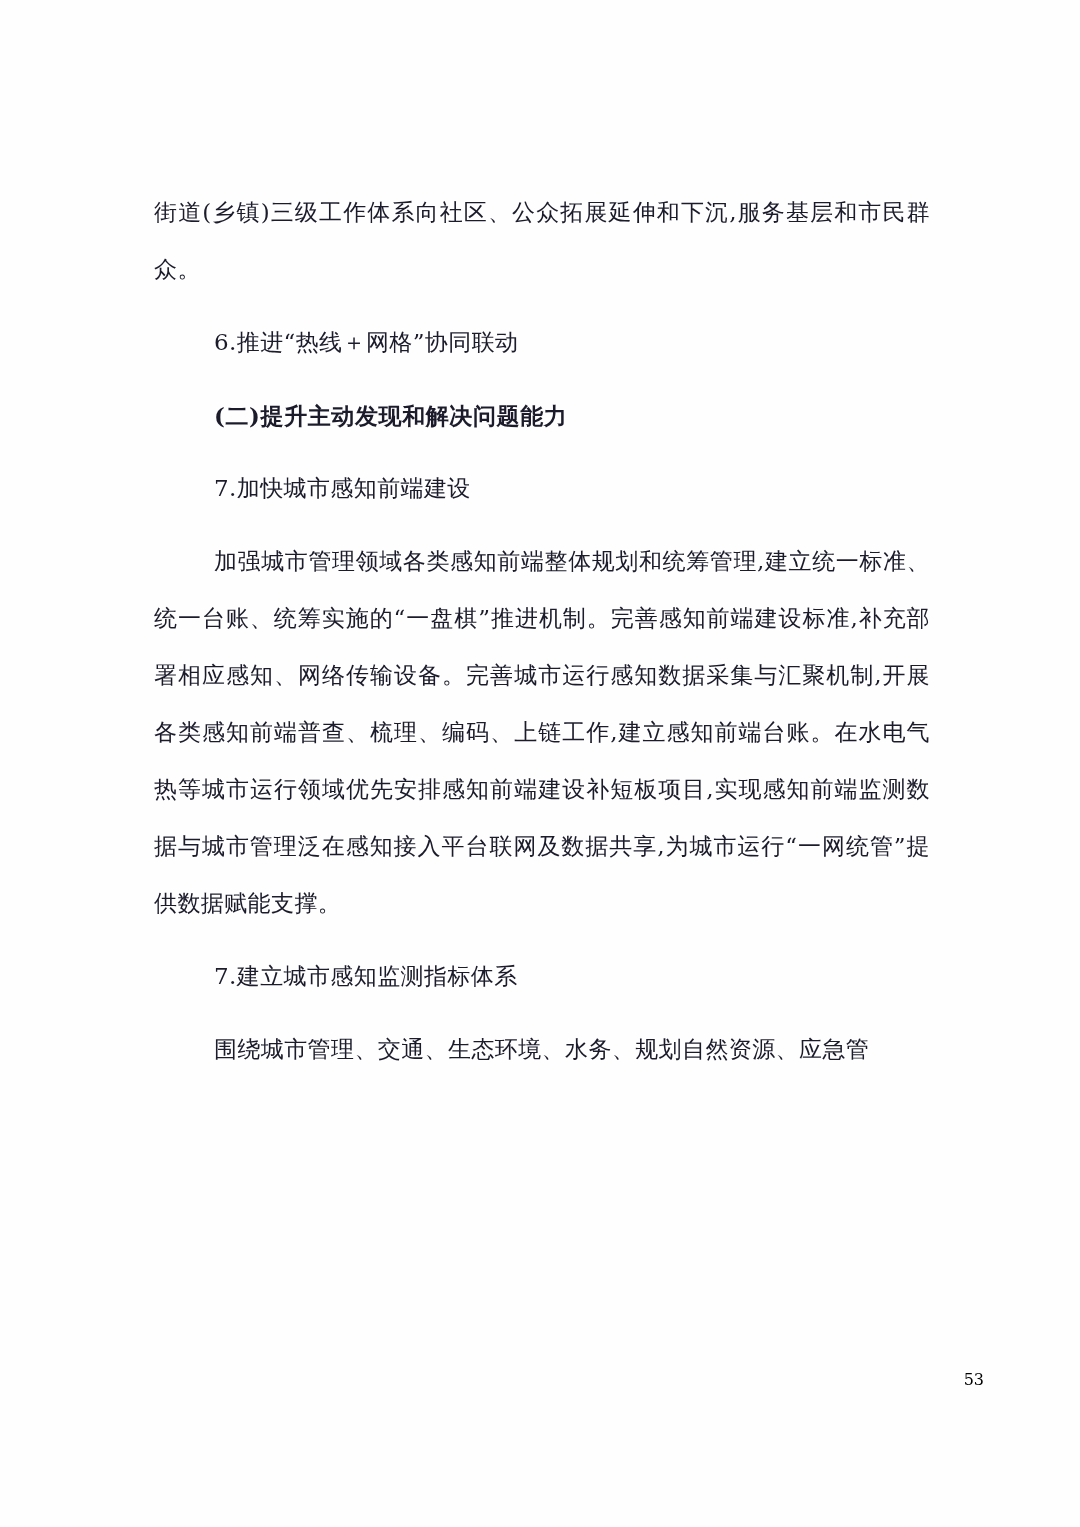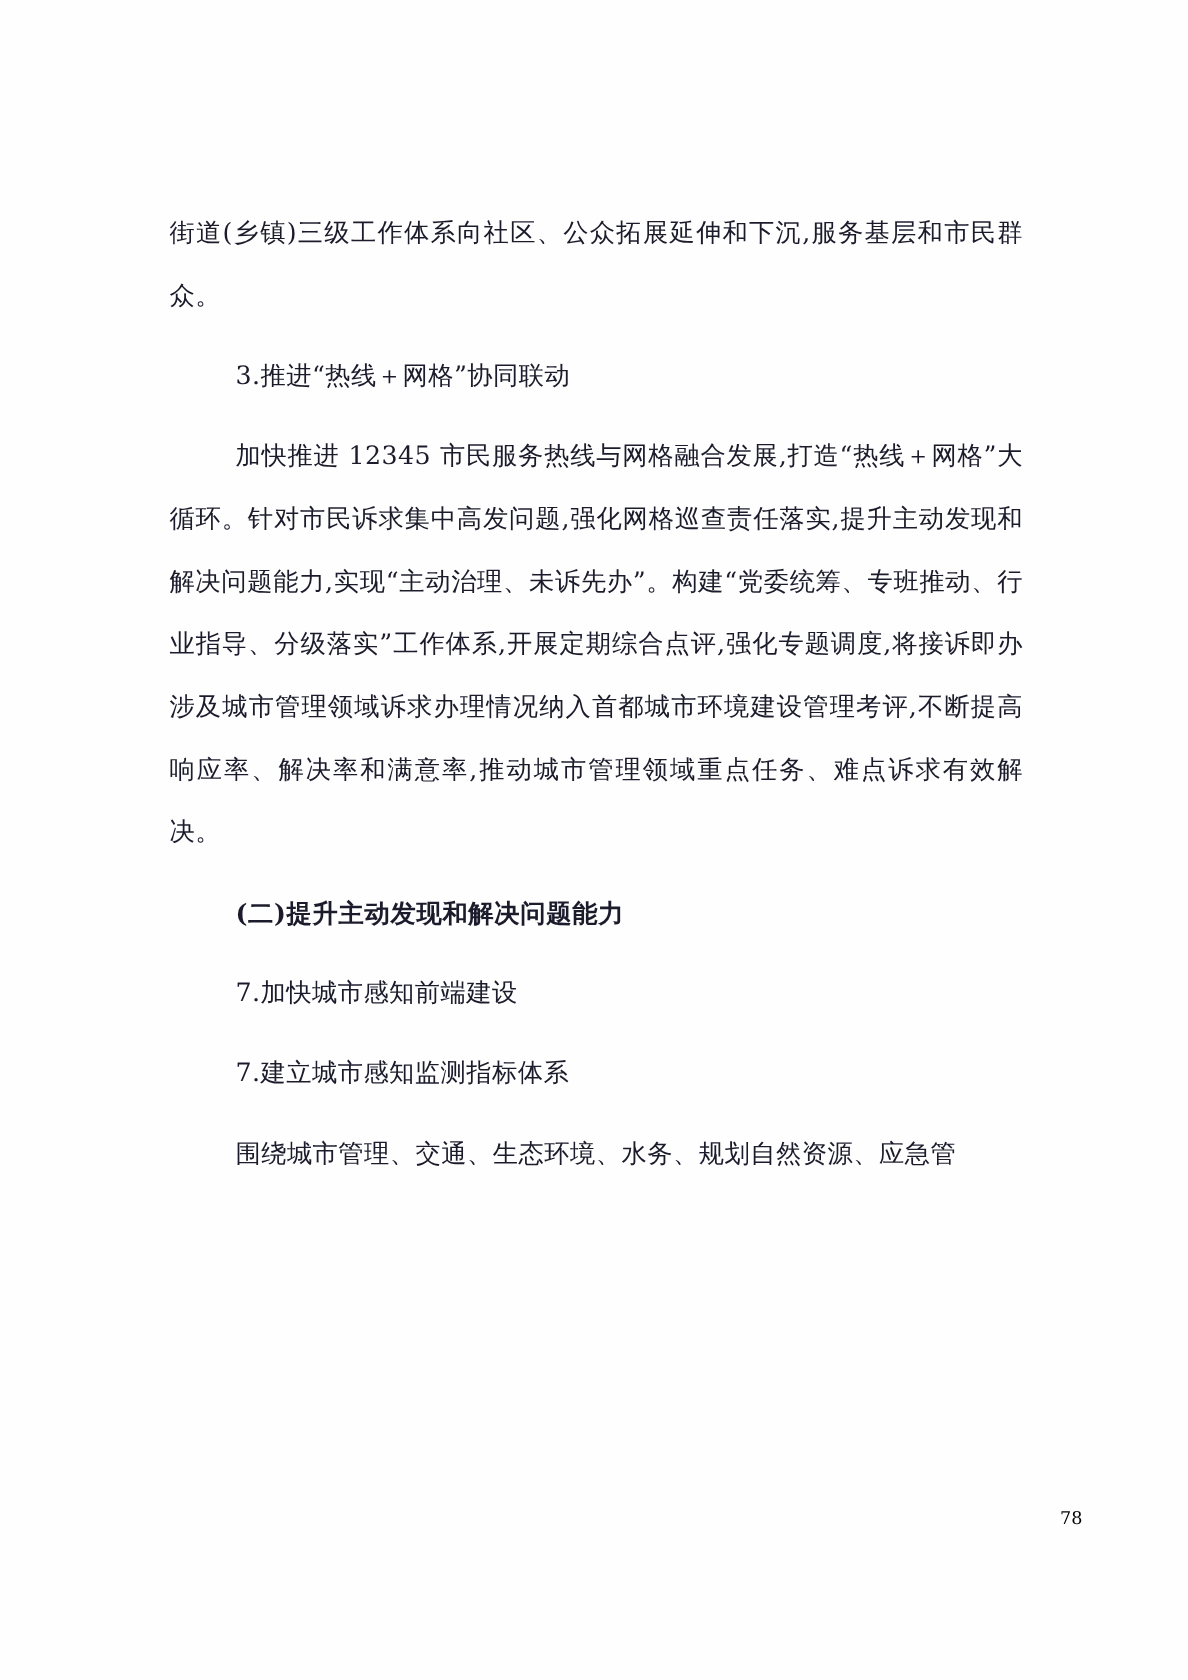--- a/index.html
+++ b/index.html
@@ -55,27 +55,27 @@
     box-sizing: border-box;
   }
 </style>
 </head>
 <body>
 
 <div class="page">
 
   <div class="content">
     <p class="para">街道(乡镇)三级工作体系向社区、公众拓展延伸和下沉,服务基层和市民群众。</p>
-    <p class="para indent tight">3.推进“热线＋网格”协同联动</p>
-    <p class="para indent">加快推进 12345 市民服务热线与网格融合发展,打造“热线＋网格”大循环。针对市民诉求集中高发问题,强化网格巡查责任落实,提升主动发现和解决问题能力,实现“主动治理、未诉先办”。构建“党委统筹、专班推动、行业指导、分级落实”工作体系,开展定期综合点评,强化专题调度,将接诉即办涉及城市管理领域诉求办理情况纳入首都城市环境建设管理考评,不断提高响应率、解决率和满意率,推动城市管理领域重点任务、难点诉求有效解决。</p>
+    <p class="para indent tight">6.推进“热线＋网格”协同联动</p>
     <p class="para indent heading tight">(二)提升主动发现和解决问题能力</p>
     <p class="para indent tight">7.加快城市感知前端建设</p>
+    <p class="para indent">加强城市管理领域各类感知前端整体规划和统筹管理,建立统一标准、统一台账、统筹实施的“一盘棋”推进机制。完善感知前端建设标准,补充部署相应感知、网络传输设备。完善城市运行感知数据采集与汇聚机制,开展各类感知前端普查、梳理、编码、上链工作,建立感知前端台账。在水电气热等城市运行领域优先安排感知前端建设补短板项目,实现感知前端监测数据与城市管理泛在感知接入平台联网及数据共享,为城市运行“一网统管”提供数据赋能支撑。</p>
     <p class="para indent tight">7.建立城市感知监测指标体系</p>
     <p class="para indent">围绕城市管理、交通、生态环境、水务、规划自然资源、应急管</p>
   </div>
 
   <div class="footer-wrap">
     <span class="dash"></span>
-    <span class="pageno">78</span>
+    <span class="pageno">53</span>
     <span class="dash"></span>
   </div>
 
 </div>
 
 </body></html>

